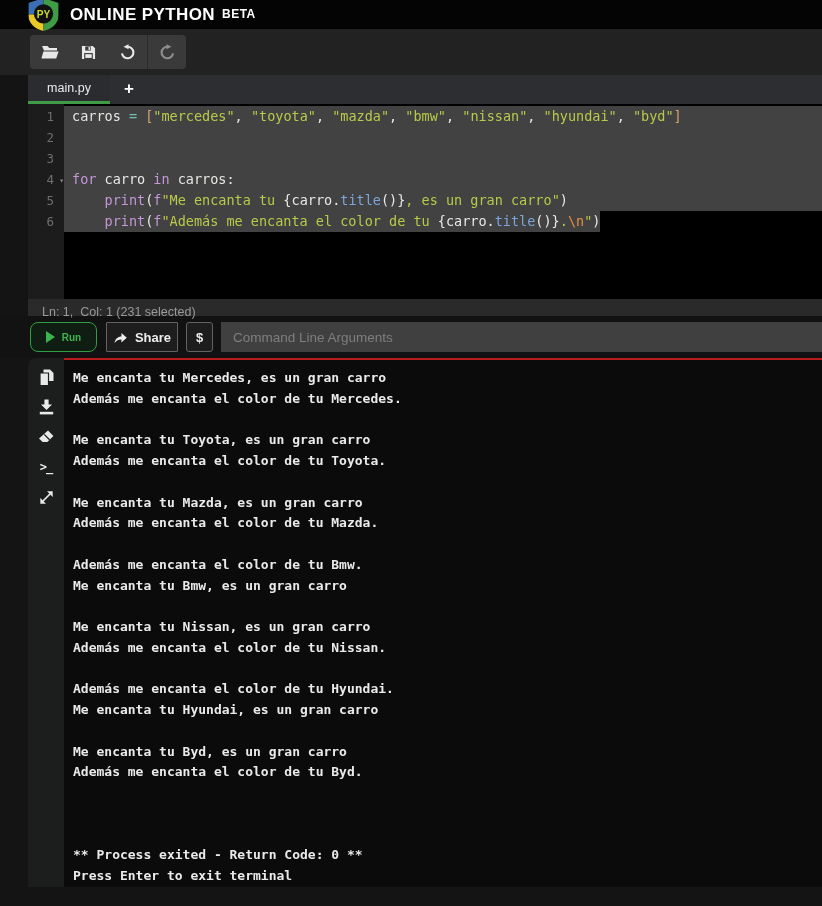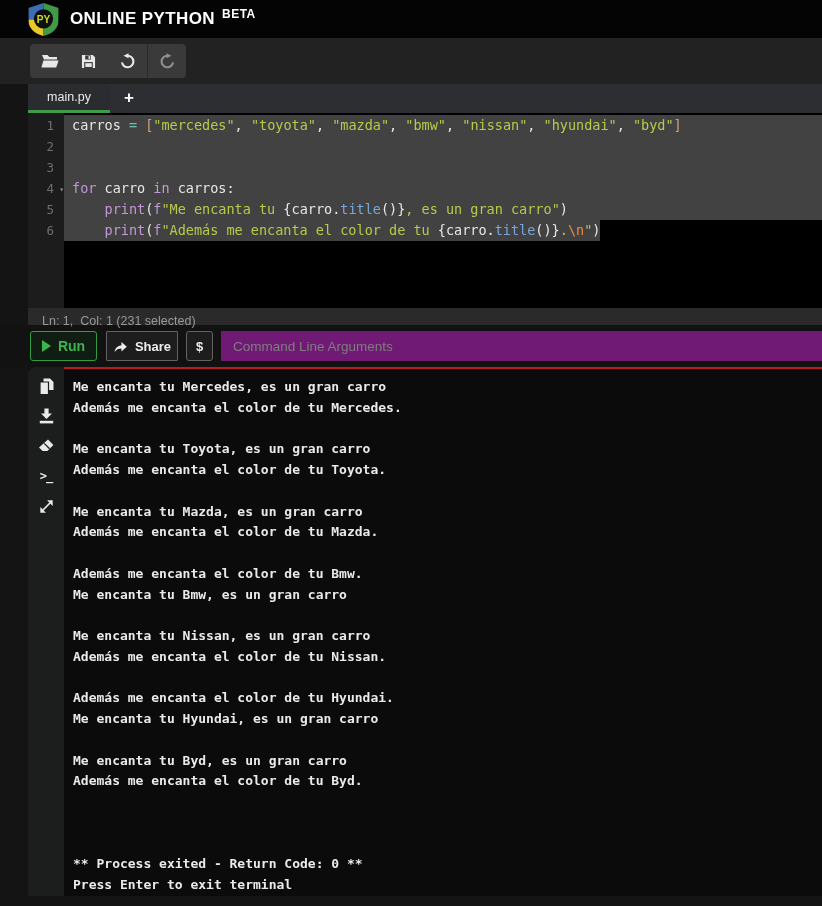--- a/index.html
+++ b/index.html
@@ -1,20 +1,20 @@
 <!DOCTYPE html>
 <html><head>
 <meta charset="utf-8">
 <style>
   * { box-sizing: border-box; margin: 0; padding: 0; }
   html,body { width:822px; height:906px; background:#141414; overflow:hidden;
               font-family:"Liberation Sans", sans-serif; }
 
   
-  .header { height:38px; background:#040404; display:flex; align-items:center; padding-left:28px; }
+  .header { height:29px; background:#040404; display:flex; align-items:center; padding-left:28px; }
   .logo { margin-right:11px; display:block; }
   .app-title { color:#fff; font-weight:bold; font-size:17px; letter-spacing:.4px; }
   .beta { color:#fff; font-size:12px; font-weight:bold; margin-left:7px; align-self:flex-start; margin-top:7px; letter-spacing:.5px; }
 
   
   .toolbar-row { height:46px; background:#222222; display:flex; align-items:center; padding-left:30px; }
   .btn-group { display:flex; background:#3a3a3a; border-radius:4px; height:34px; overflow:hidden; }
   .tool-btn { width:39px; display:flex; align-items:center; justify-content:center; cursor:pointer; }
   .tool-btn.divided { border-left:1px solid #2b2b2b; }
 
@@ -41,30 +41,30 @@
   .tok-b { color:#d2a374; }
   .tok-f { color:#7aa6da; }
   .tok-e { color:#e78c45; }
 
   
   .statusbar { margin-left:28px; height:17px; background:#2a2a2a; color:#999999;
                font-size:12.5px; line-height:27px; padding-left:14px; white-space:pre; }
 
   
   .runrow { height:42px; background:#121212; display:flex; align-items:center; padding-left:30px; }
-  .run-btn { height:30px; width:67px; background:#101d12; border:1px solid #2f9e44; border-radius:3px;
-             color:#3cb44f; font-weight:bold; font-size:14px; display:flex; align-items:center;
+  .run-btn { height:30px; width:67px; background:#101d12; border:1px solid #2f9e44; border-radius:8px;
+             color:#3cb44f; font-weight:bold; font-size:10px; display:flex; align-items:center;
              justify-content:center; gap:7px; cursor:pointer; }
   .play { width:0; height:0; border-left:9px solid #3cb44f; border-top:6px solid transparent; border-bottom:6px solid transparent; }
   .share-btn { height:30px; width:72px; margin-left:9px; background:#1d1d1d; border:1px solid #626262; border-radius:1px;
                color:#ededed; font-weight:bold; font-size:13px; display:flex; align-items:center;
                justify-content:center; gap:7px; cursor:pointer; }
   .dollar-btn { height:30px; width:27px; margin-left:8px; background:#1d1d1d; border:1px solid #626262; border-radius:3px;
                 color:#ededed; font-weight:bold; font-size:13px; display:flex; align-items:center; justify-content:center; cursor:pointer; }
-  .cmd-input { height:30px; flex:1; margin-left:8px; background:#701a75; border:none; outline:none;
+  .cmd-input { height:30px; flex:1; margin-left:8px; background:#404040; border:none; outline:none;
                color:#c4c4c4; font-size:13.5px; padding:0 12px; font-family:"Liberation Sans",sans-serif; }
   .cmd-input::placeholder { color:#7e7e7e; }
 
   
   .output { height:529px; margin-left:28px; display:flex; }
   .icon-col { width:36px; background:#1b1e1d; border-radius:8px 0 0 0; display:flex; flex-direction:column;
               align-items:center; padding-top:10px; gap:12px; }
   .out-btn { width:20px; height:18px; display:flex; align-items:center; justify-content:center; cursor:pointer; }
   .prompt-glyph { font-family:"DejaVu Sans Mono",monospace; font-weight:bold; font-size:12px; color:#e9e9e9; letter-spacing:-1px; }
   .term { flex:1; background:#0b0b0b; border-top:2px solid #b91c1c; padding:8px 0 0 9px;

